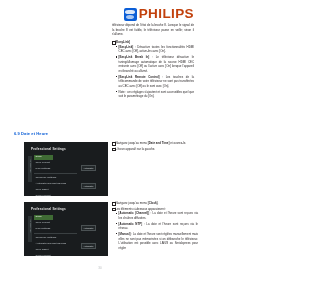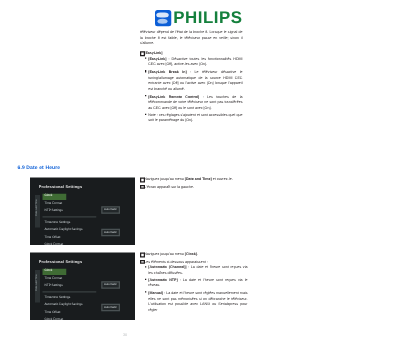--- a/index.html
+++ b/index.html
@@ -29,21 +29,21 @@
     border-radius:5px/3px;
     background:#ffffff;opacity:.85;
   }
   .logo-shield:after{
     content:"";position:absolute;left:2.5px;top:7px;width:8px;height:4px;
     border-radius:4px/2px;
     background:#ffffff;opacity:.65;
   }
   .logo-text{
     font-size:13.5px;font-weight:bold;letter-spacing:.4px;
-    color:#15803d;line-height:1;white-space:nowrap;
+    color:#c2410c;line-height:1;white-space:nowrap;
   }
 
   
   .para{
     position:absolute;
     font-size:2.9px;line-height:1.62;
     text-align:justify;
     color:#231f20;
   }
   .b{font-weight:bold;}

